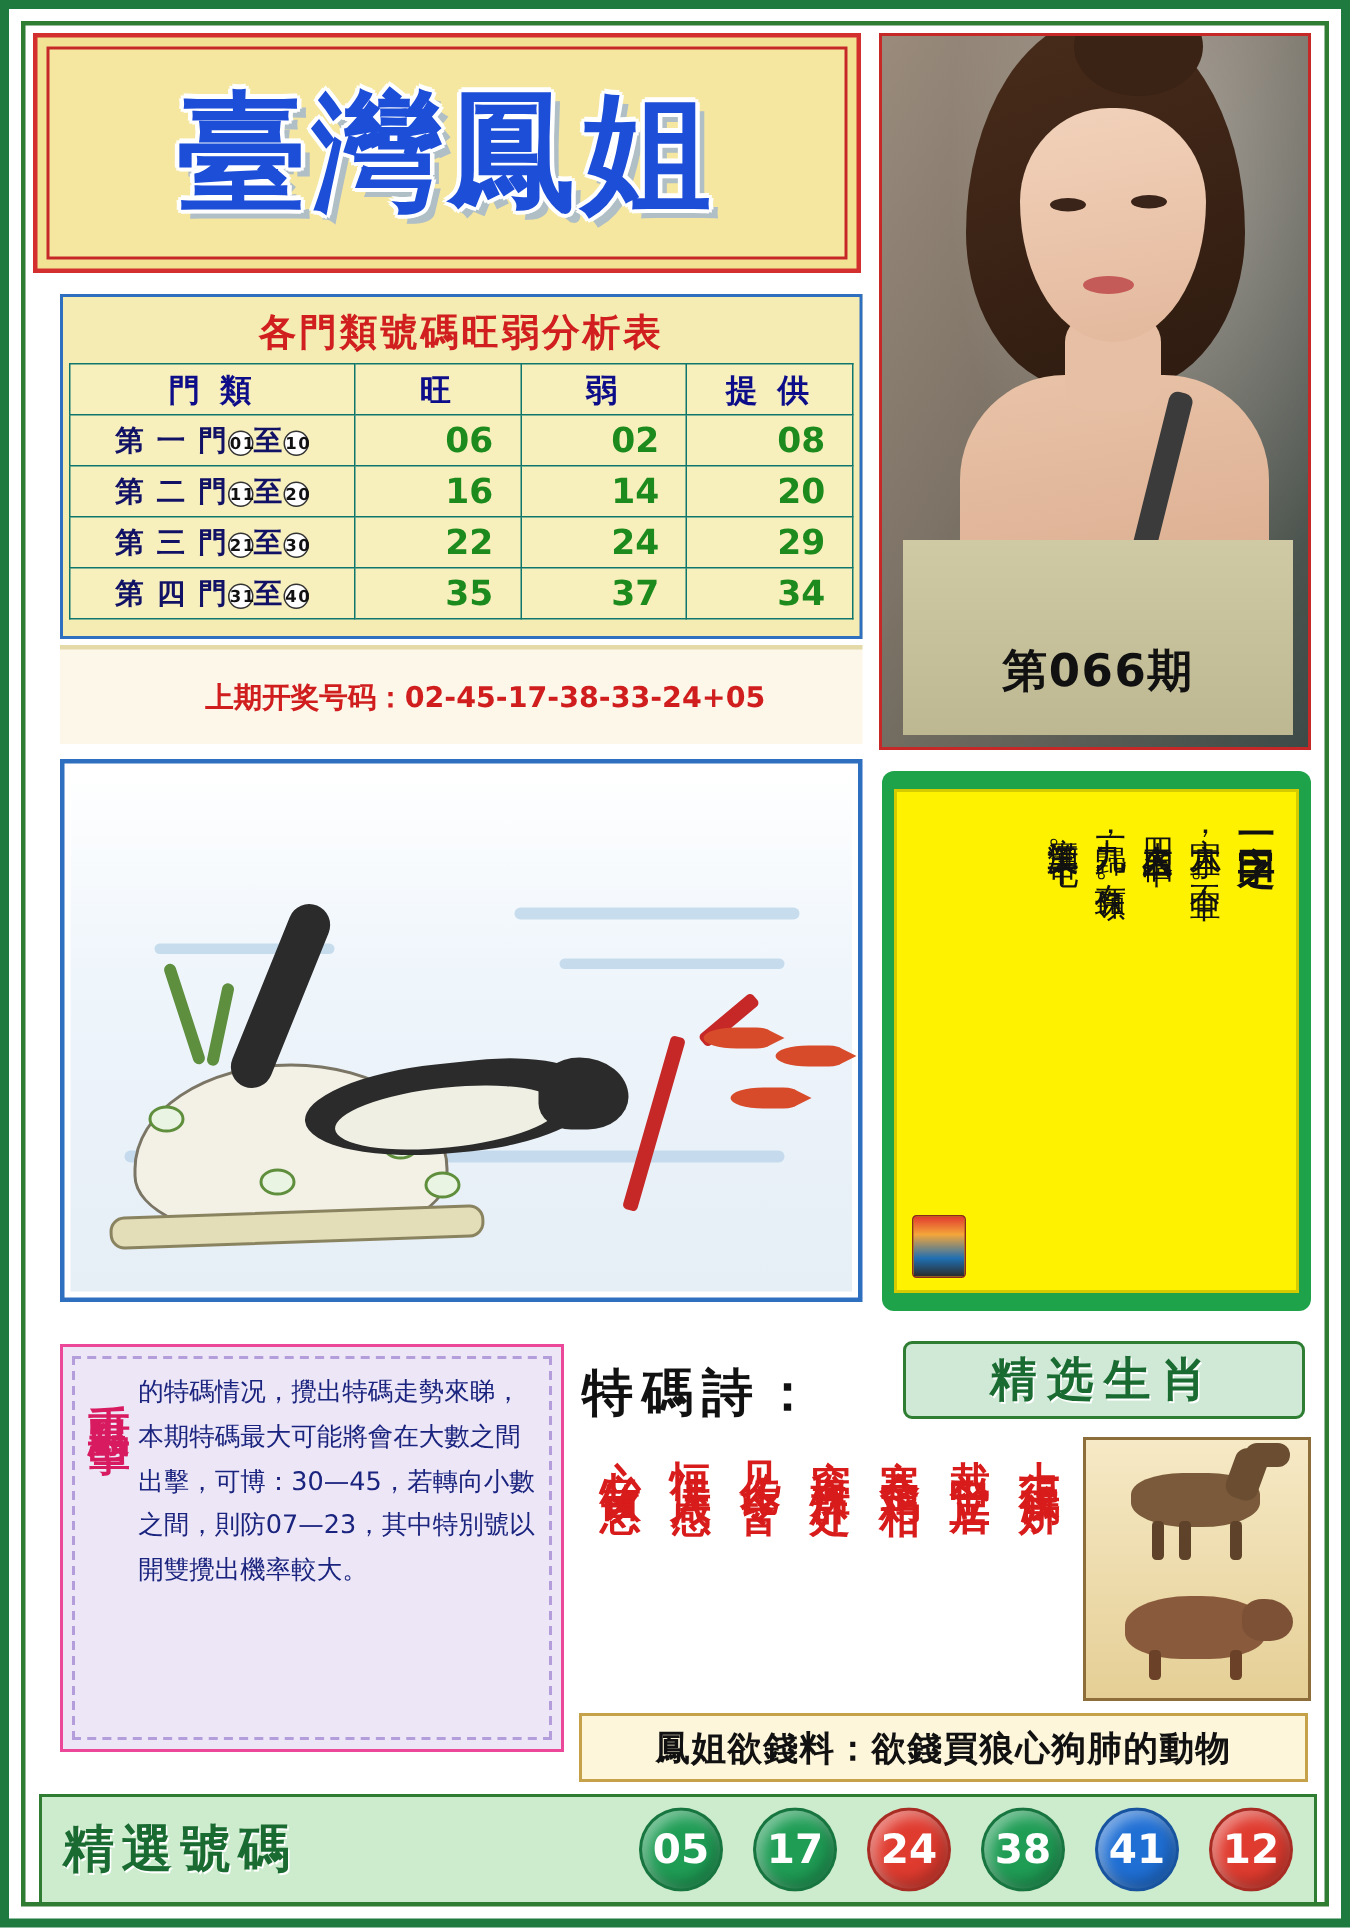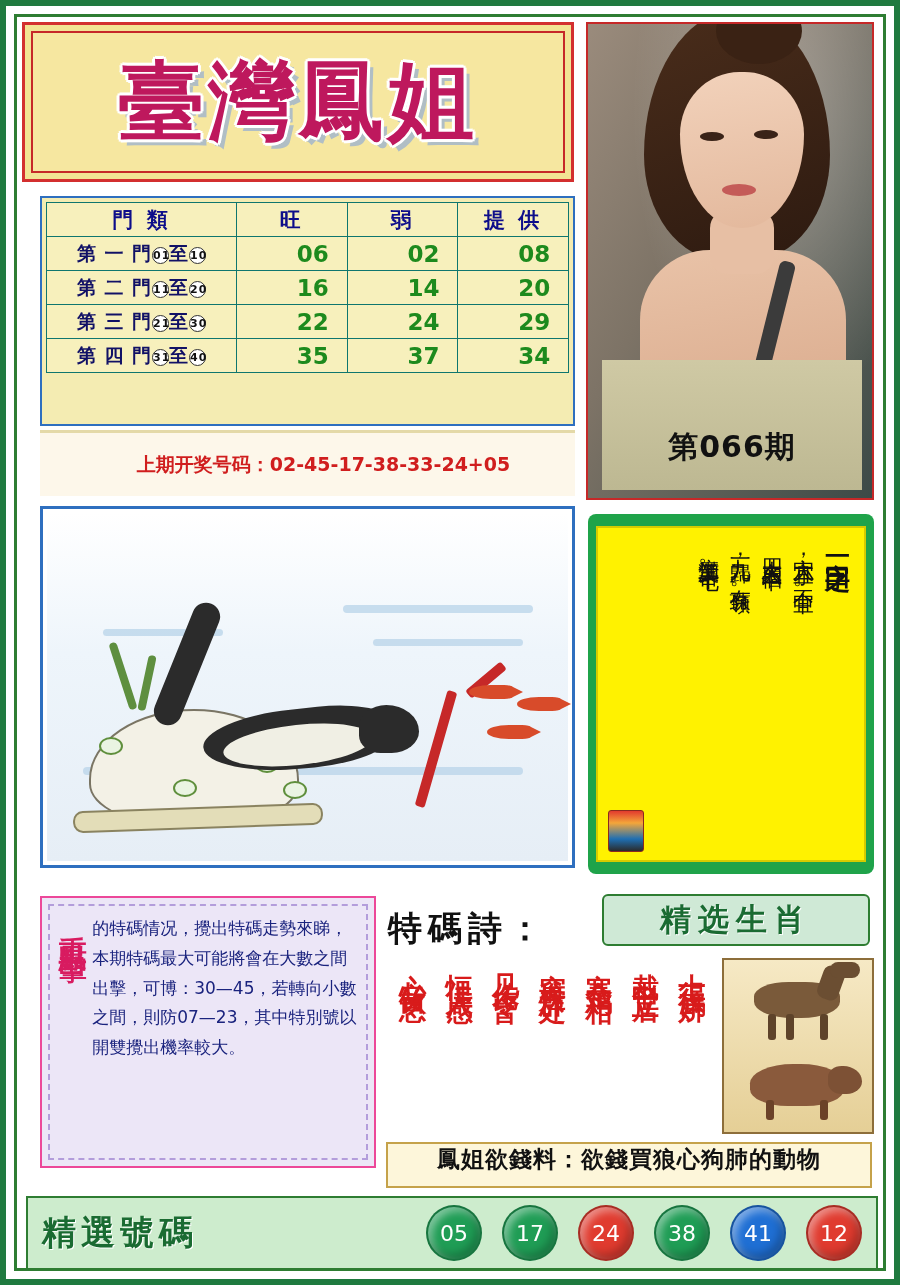--- a/index.html
+++ b/index.html
@@ -35,21 +35,21 @@
   .header-inner {
     position:absolute; left:6px; top:6px; right:6px; bottom:6px;
     border: 2px solid #c62828;
     background: #f6e7a0;
     display:flex; align-items:center; justify-content:center;
   }
   .title-main {
     font-family: Liberation Mono, monospace;
     font-size: 86px;
     font-weight: bold;
-    color: #be185d;
+    color: #1d4ed8;
     letter-spacing: 4px;
     text-shadow:
        3px 0 0 #ffffff, -3px 0 0 #ffffff, 0 3px 0 #ffffff, 0 -3px 0 #ffffff,
        2px 2px 0 #ffffff, -2px 2px 0 #ffffff, 2px -2px 0 #ffffff, -2px -2px 0 #ffffff,
        6px 6px 0 #b0bec5;
     white-space: nowrap;
   }
 
   
   .photo-box {
@@ -373,21 +373,21 @@
     position:absolute; left: 104px; top: 106px; width: 34px; height: 28px;
     background:#7d5135; border-radius: 40% 55% 45% 40%;
   }
 
   
   .money-line {
     position:absolute; left: 380px; top: 1136px;
     width: 486px; height: 46px;
     background: #fdf6da;
     border: 2px solid #c5a24a;
-    display:flex; align-items:flex-start; justify-content:center;
+    display:flex; align-items:center; justify-content:center;
   }
   .money-line span {
     font-size: 23px; font-weight:bold; color:#111;
     font-family:"DejaVu Serif","Liberation Serif",serif;
     letter-spacing: 1px;
   }
 
   
   .bottom-bar {
     position:absolute; left: 20px; top: 1190px;
@@ -399,21 +399,21 @@
   .bottom-label {
     font-size: 34px; font-weight:bold; color:#1a6b32;
     letter-spacing: 5px; margin-right: 28px;
     font-family:"DejaVu Serif","Liberation Serif",serif;
     text-shadow: 1px 1px 0 #ffffff;
   }
   .balls { display:flex; gap: 20px; align-items:center; flex:1; justify-content:flex-end;}
   .ball {
     width: 56px; height: 56px; border-radius: 50%;
     display:flex; align-items:center; justify-content:center;
-    font-size: 22px; font-weight: normal; color:#ffffff;
+    font-size: 27px; font-weight: bold; color:#ffffff;
     border: 2px solid rgba(0,0,0,0.25);
     box-shadow: inset -4px -5px 9px rgba(0,0,0,0.25), inset 4px 4px 9px rgba(255,255,255,0.45);
   }
 </style>
 </head>
 <body>
 
 <div class="page">
   <div class="inner-frame"></div>
 
@@ -434,20 +434,21 @@
     <div class="photo-eye r"></div>
     <div class="photo-lip"></div>
     <div class="photo-strap"></div>
   </div>
 
   <div class="issue-badge">
     <div class="issue-text">第066期</div>
   </div>
 
   <div class="table-wrap">
+    <div class="table-title">各門類號碼旺弱分析表</div>
     <table class="analysis">
       <tbody>
           <tr>
         <th>門 類</th>
         <th>旺</th>
         <th>弱</th>
         <th>提 供</th>
       </tr>
       <tr>
         <td class="cat">

